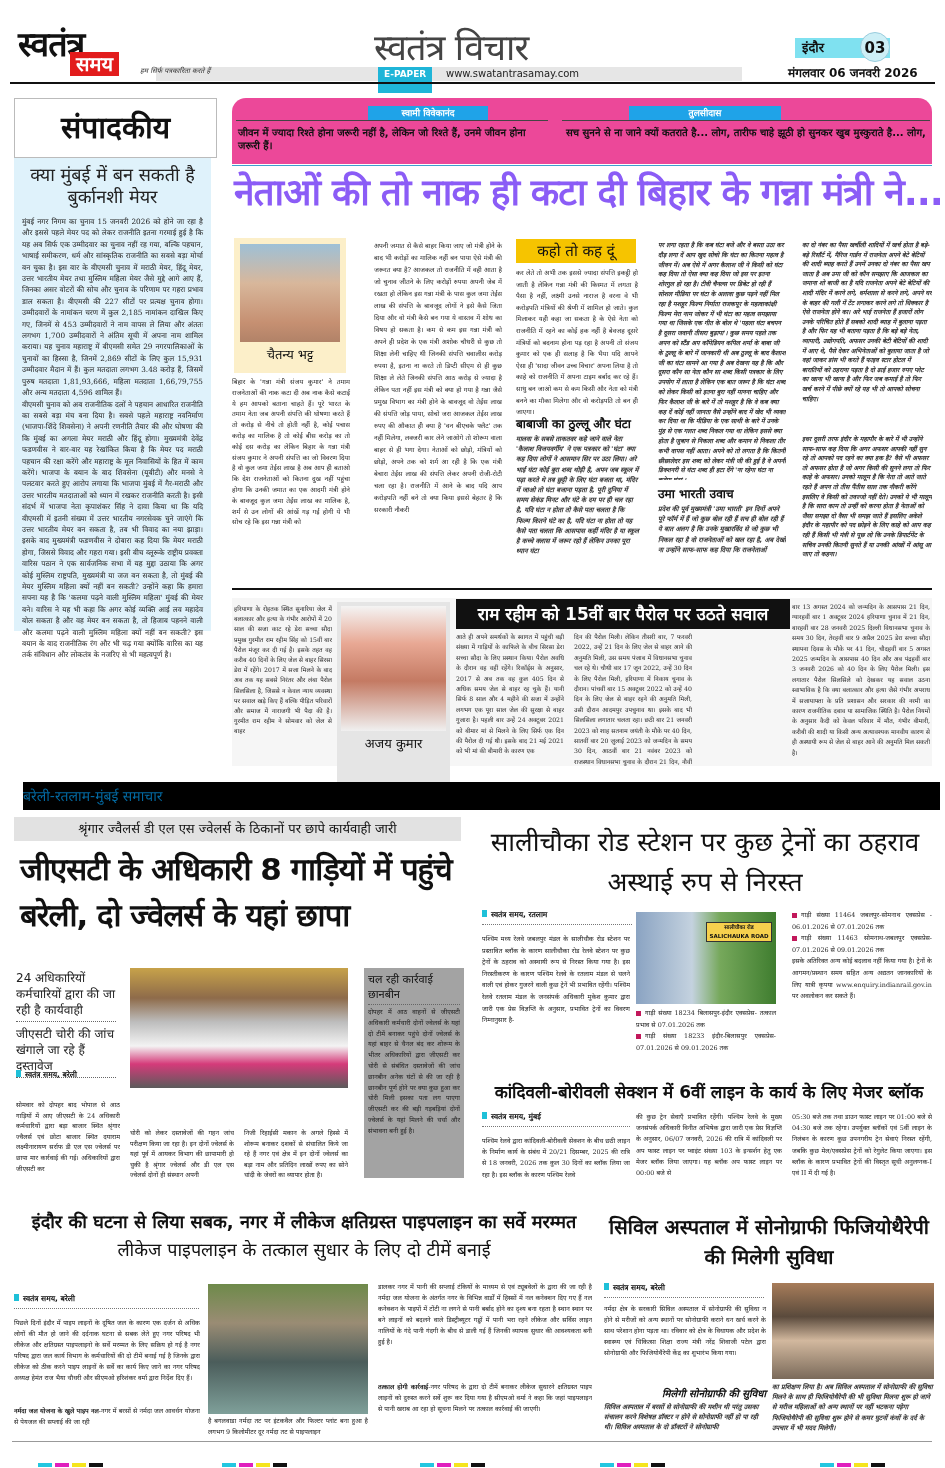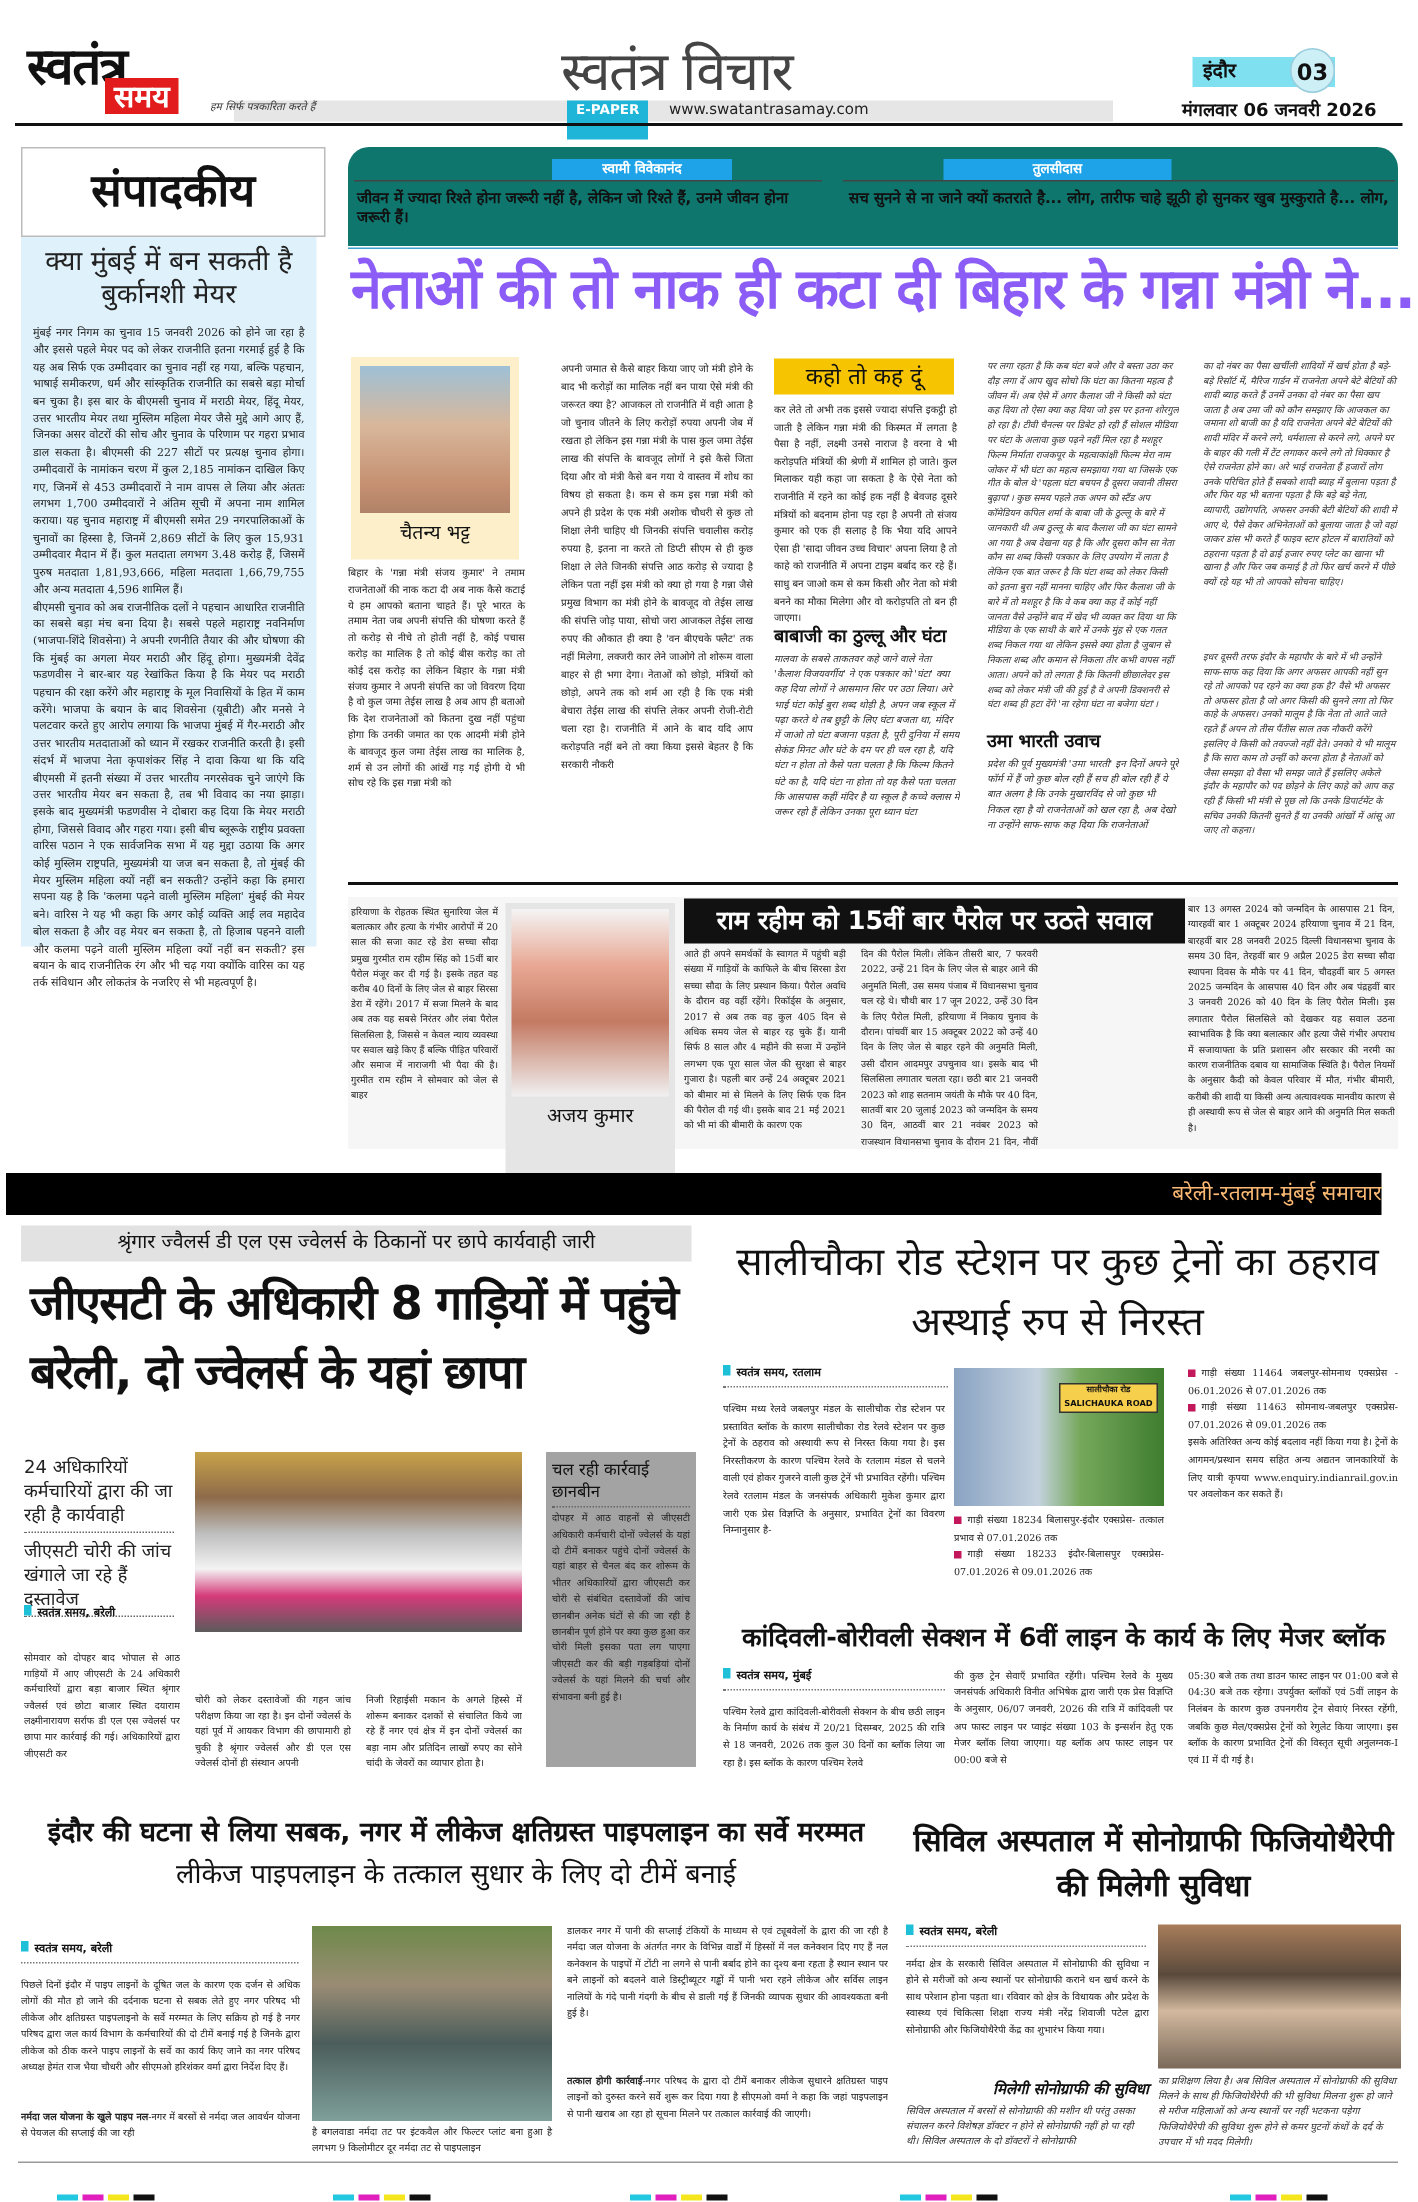--- a/index.html
+++ b/index.html
@@ -17,41 +17,41 @@
   .city { left: 802px; top: 38px; font-size: 13px; font-weight: bold; line-height: 20px; }
   .page-circle { left: 860px; top: 32px; width: 30px; height: 30px; border-radius: 50%; background: #cdeff6; border: 1px solid #9cd; font-size: 15px; font-weight: bold; text-align: center; line-height: 30px; }
   .date { left: 788px; top: 64px; font-size: 12px; font-weight: bold; }
   .mast-rule { left: 10px; top: 82px; width: 925px; height: 2px; background: #111; }
 
   .edit-box { left: 14px; top: 98px; width: 203px; height: 60px; border: 1px solid #bbb; background: #fff; text-align: center; font-size: 30px; font-weight: 900; line-height: 58px; font-family: "DejaVu Serif", serif; }
   .edit-col { left: 14px; top: 158px; width: 197px; height: 473px; background: #dff2fb; padding: 6px 8px; }
   .edit-head { font-size: 18px; text-align: center; line-height: 22px; margin-bottom: 8px; color: #222; }
   .body-text { font-size: 7.3px; line-height: 11.4px; color: #222; text-align: justify; font-family: "DejaVu Serif", serif; }
 
-  .quote-panel { left: 232px; top: 98px; width: 700px; height: 66px; background: #0f766e; border-radius: 14px 14px 0 0; }
+  .quote-panel { left: 232px; top: 98px; width: 700px; height: 66px; background: #ec4899; border-radius: 14px 14px 0 0; }
   .quote-tag { height: 14px; background: #1fa3e8; color: #fff; font-size: 9px; font-weight: bold; text-align: center; line-height: 14px; }
   .quote-line { height: 1px; background: #444; }
   .quote-text { font-size: 10px; font-weight: bold; line-height: 13px; color: #111; }
 
   .main-head { left: 234px; top: 168px; width: 700px; font-size: 37px; font-weight: 700; line-height: 50px; letter-spacing: -1px; color: #8b5cf6; font-family: "DejaVu Sans", sans-serif; white-space: nowrap; }
   .author-box { left: 234px; top: 238px; width: 112px; height: 135px; background: #fcefc9; padding: 6px; }
   .photo { background: linear-gradient(180deg,#9ec0d6 0%,#d8b79b 40%,#c69072 80%,#b18268 100%); width: 100%; height: 98px; }
   .cap { text-align: center; font-size: 13px; margin-top: 3px; }
   .kaho { left: 516px; top: 239px; width: 120px; height: 24px; background: #f6c400; text-align: center; font-size: 15px; line-height: 24px; }
   .subhead { font-size: 12px; font-weight: 900; line-height: 16px; }
-  .italic { font-style: italic; font-size: 6.5px; line-height: 10.2px; color: #333; }
+  .italic { font-style: italic; font-size: 6.5px; line-height: 10.2px; color: #333; font-weight: bold; }
 
   .sep { background: #111; height: 2px; }
 
   .ram-head { left: 456px; top: 599px; width: 334px; height: 30px; background: #111; color: #fff; font-size: 17px; font-weight: bold; text-align: center; line-height: 30px; }
   .ram-photo { left: 337px; top: 602px; width: 113px; height: 182px; background: #e5e5e5; padding: 4px; }
   .ram-photo .photo { height: 125px; background: linear-gradient(180deg,#f4f4f4 0%,#e8a894 30%,#c47a63 60%,#f0f0f0 100%); }
   .ram-bg { left: 232px; top: 598px; width: 700px; height: 168px; background: #f6f6f6; }
 
-  .banner { left: 4px; top: 782px; width: 917px; height: 28px; background: #000; color: #fdba74; text-align: right; font-size: 14px; line-height: 28px; }
+  .banner { left: 23px; top: 782px; width: 917px; height: 28px; background: #000; color: #0369a1; text-align: left; font-size: 14px; line-height: 28px; }
 
   .shringar-tag { left: 14px; top: 817px; width: 447px; height: 24px; background: #e2e2e2; font-size: 13px; line-height: 24px; text-align: center; }
   .gst-head { left: 20px; top: 846px; width: 450px; font-size: 31px; font-weight: 900; line-height: 46px; letter-spacing: -1px; }
   .side-pts { left: 16px; top: 970px; width: 100px; font-size: 12px; line-height: 16px; color: #222; }
   .side-pts .pt { border-bottom: 1px dotted #666; padding-bottom: 3px; margin-bottom: 4px; }
   .byline { font-size: 7.5px; font-weight: bold; line-height: 10px; }
   .byline .sq { display: inline-block; width: 5px; height: 7px; background: #1ec0d8; margin-right: 4px; }
   .car-photo { left: 130px; top: 968px; width: 218px; height: 120px; background: linear-gradient(180deg,#c7a24a 0%,#8e6b4a 25%,#bdbdbd 45%,#f3f3f3 65%,#d53b7a 80%,#5b5b5b 100%); }
   .karvai-box { left: 364px; top: 968px; width: 100px; height: 210px; background: #a3a3a3; padding: 4px; }
 

